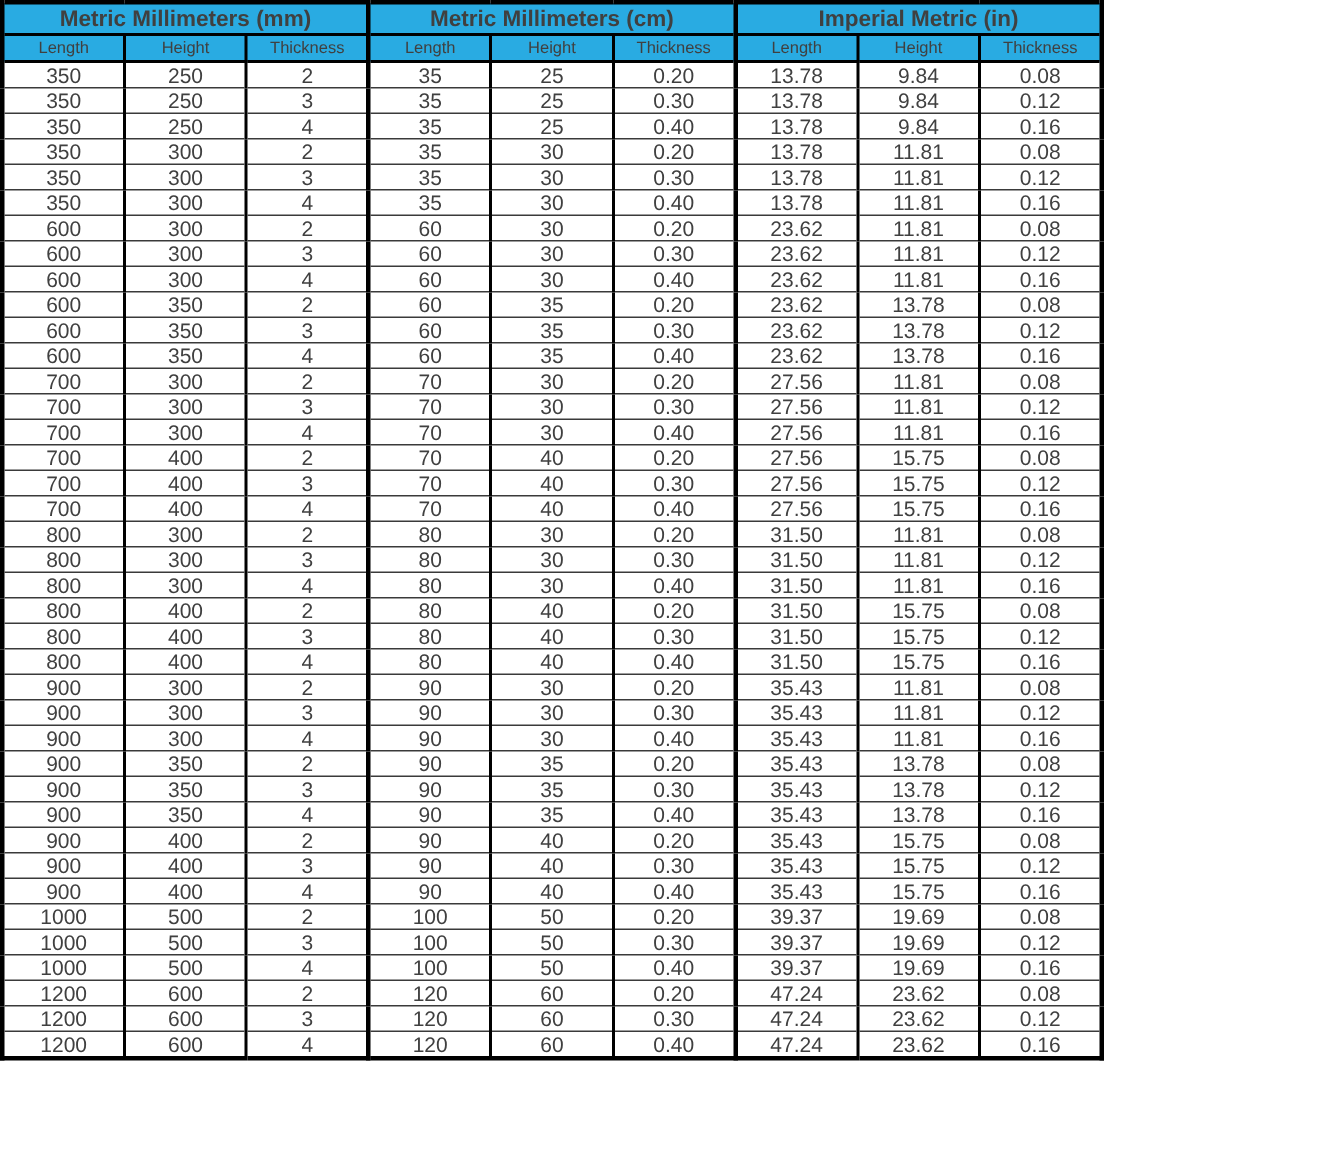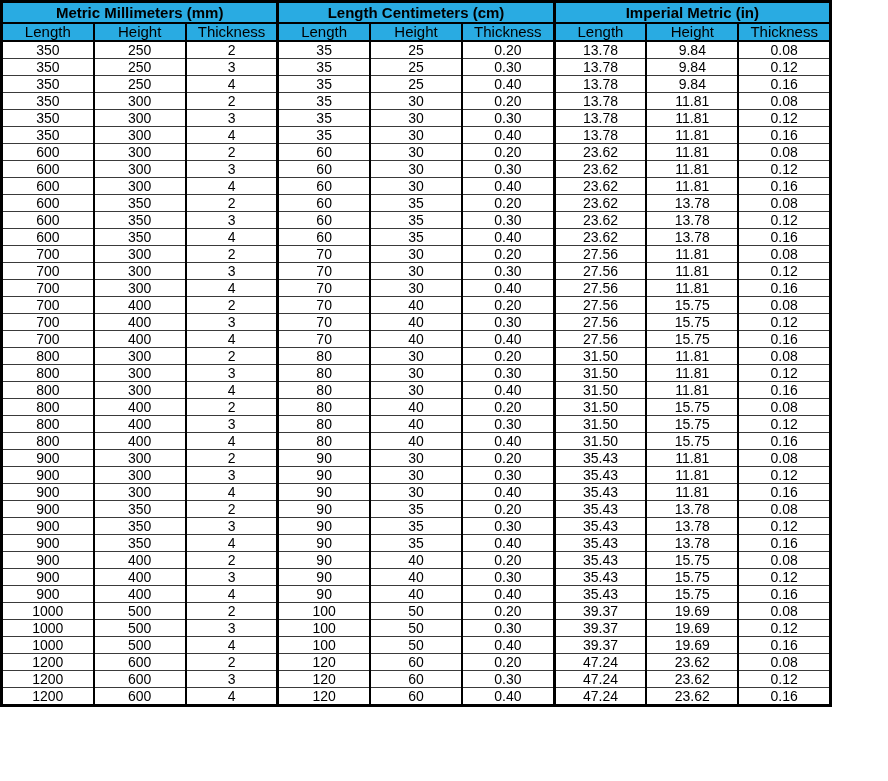--- a/index.html
+++ b/index.html
@@ -8,44 +8,44 @@
     background: #ffffff;
     font-family: "Liberation Sans", sans-serif;
   }
   .sheet {
     width: 888px;
     height: 781px;
     box-sizing: border-box;
     overflow: hidden;
   }
   table.conv-table {
-    width: 832px;
+    width: 736px;
     border-collapse: collapse;
     table-layout: fixed;
     font-family: "Liberation Sans", sans-serif;
-    color: #000000;
+    color: #404040;
   }
   table.conv-table col { width: 11.111%; }
 
   
   th.group-title {
     background: var(--header-bg, #29ABE2);
     font-weight: bold;
     font-size: 15px;
     text-align: center;
     height: 19px;
     padding: 0;
     border: 2px solid #000000;
     line-height: 19px;
   }
   
   th.col-head {
     background: var(--header-bg, #29ABE2);
     font-weight: normal;
-    font-size: 15px;
+    font-size: 11px;
     text-align: center;
     height: 16px;
     padding: 0 2px;
     border-left: 2px solid #000000;
     border-right: 2px solid #000000;
     border-top: 2px solid #000000;
     border-bottom: 2px solid #000000;
     line-height: 16px;
   }
   
@@ -81,21 +81,21 @@
         <col>
         <col>
         <col>
         <col>
         <col>
         <col>
     </colgroup>
     <thead>
       <tr>
         <th colspan="3" class="group-title group-start group-end">Metric Millimeters (mm)</th>
-        <th colspan="3" class="group-title group-start group-end">Length Centimeters (cm)</th>
+        <th colspan="3" class="group-title group-start group-end">Metric Millimeters (cm)</th>
         <th colspan="3" class="group-title group-start group-end">Imperial Metric (in)</th>
       </tr>
       <tr>
         <th class="col-head group-start">Length</th>
         <th class="col-head">Height</th>
         <th class="col-head group-end">Thickness</th>
         <th class="col-head group-start">Length</th>
         <th class="col-head">Height</th>
         <th class="col-head group-end">Thickness</th>
         <th class="col-head group-start">Length</th>

